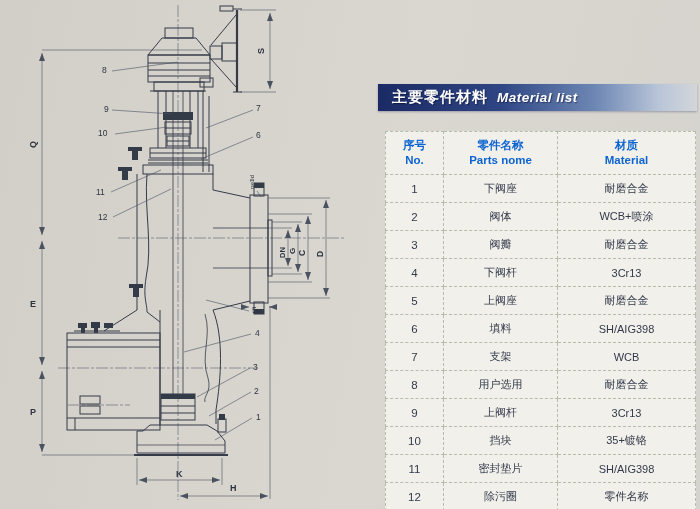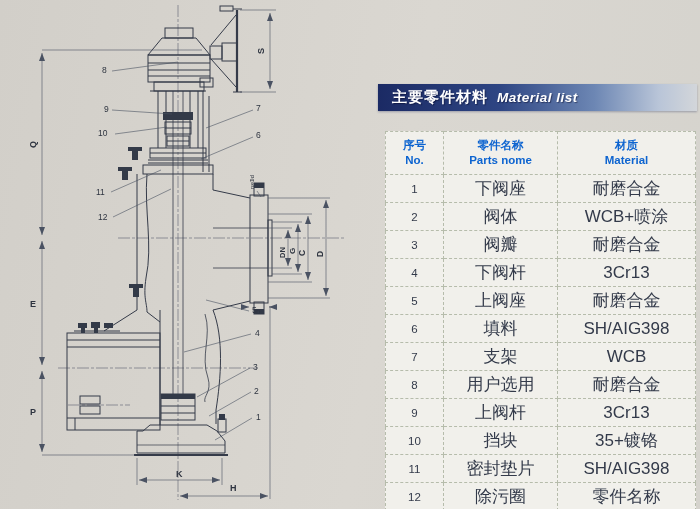--- a/index.html
+++ b/index.html
@@ -45,21 +45,21 @@
     padding:0;
   }
   table.mat thead th{
     height:42px;
     color:#0d64d0;
     font-size:11.5px;line-height:1.3;
     font-weight:bold;
   }
   table.mat tbody td{
     height:27px;
-    font-size:17px;
+    font-size:11px;
     color:#333a4a;
   }
   table.mat tbody td.no{font-size:11.5px;}
 </style>
 </head>
 <body>
 
 <div class="page">
 
   <div class="drawing">

